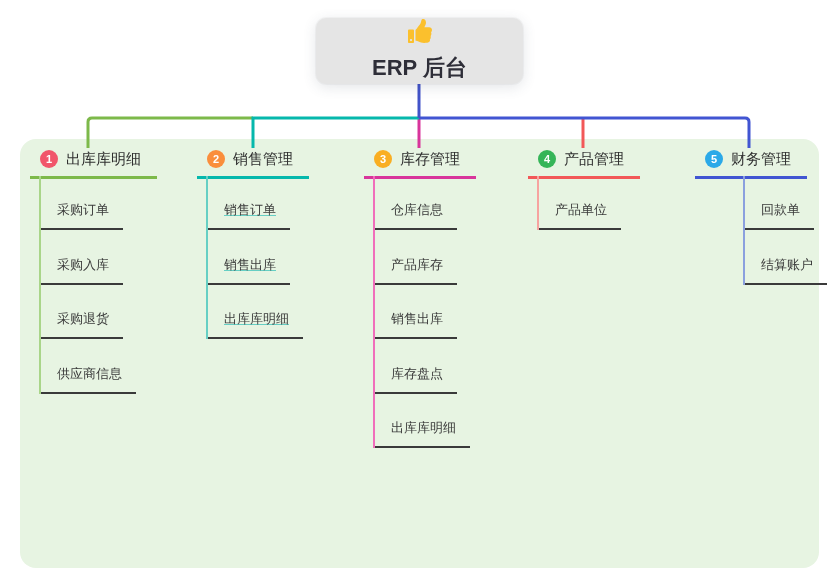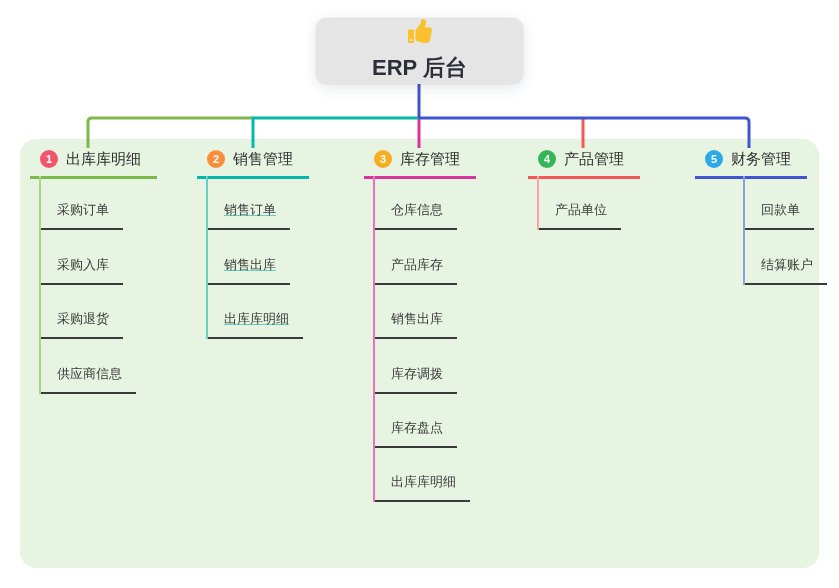--- a/index.html
+++ b/index.html
@@ -147,23 +147,20 @@
         <li>
           <span class="item-label"><span class="txt">仓库信息</span></span>
         </li>
         <li>
           <span class="item-label"><span class="txt">产品库存</span></span>
         </li>
         <li>
           <span class="item-label"><span class="txt">销售出库</span></span>
         </li>
         <li>
-          <span class="item-label"><span class="txt">库存调拨</span></span>
-        </li>
-        <li>
           <span class="item-label"><span class="txt">库存盘点</span></span>
         </li>
         <li>
           <span class="item-label"><span class="txt">出库库明细</span></span>
         </li>
       </ul>
       <div class="branch-header" style="left: 528px; top: 145px; border-bottom-color: rgb(242, 88, 88);">
         <span class="badge" style="background: rgb(53, 181, 88);">4</span>
         <span>产品管理</span>
       </div>

